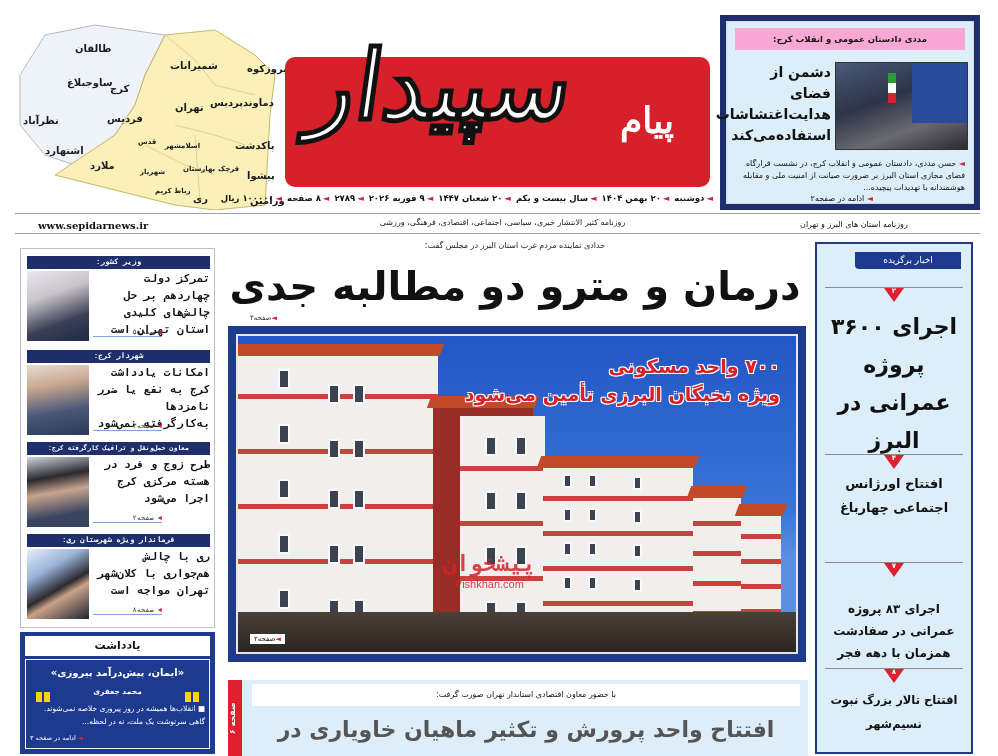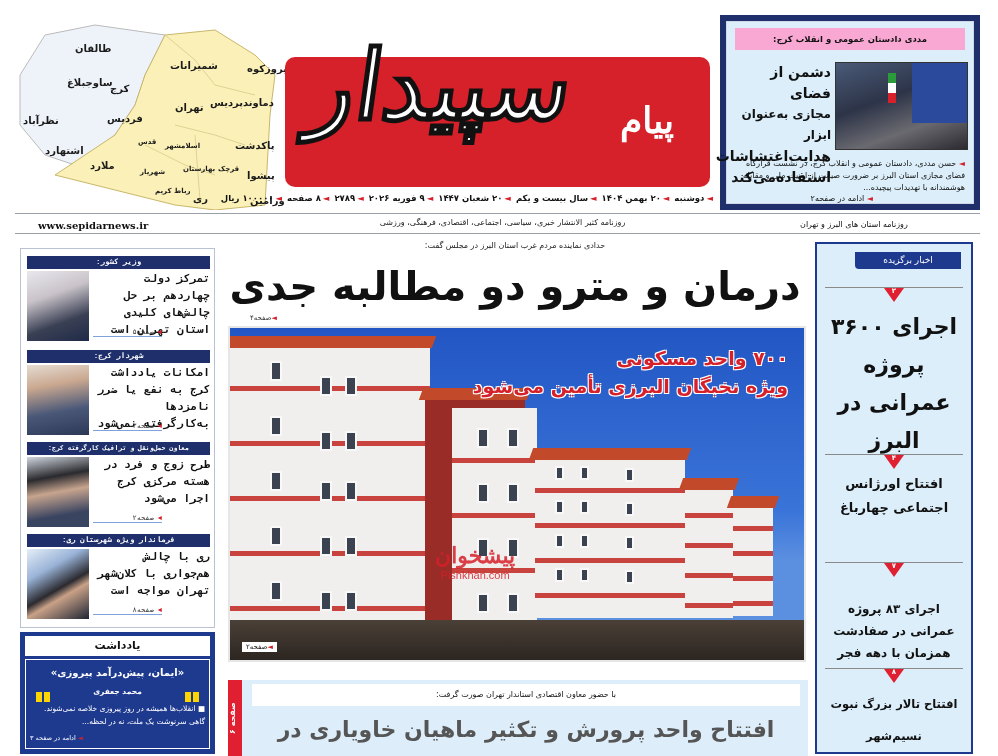--- a/index.html
+++ b/index.html
@@ -58,30 +58,30 @@
   .note-body { position: absolute; top: 42px; left: 4px; right: 4px; font-size: 7.5px; line-height: 13px; text-align: right; }
   .note-cont { position: absolute; top: 74px; left: 4px; font-size: 6.5px; }
   .note-cont .tri { color: #d6202a; }
 
   
   .kicker-main { left: 225px; top: 241px; width: 580px; text-align: center; font-size: 8px; color: #222; }
   .headline { left: 225px; top: 258px; width: 580px; text-align: center; font-size: 40px; font-weight: bold; color: #111; letter-spacing: -1px; line-height: 56px; font-family: "DejaVu Sans", sans-serif; }
   .hl-page { left: 250px; top: 314px; font-size: 7px; color: #333; }
   .hl-page .tri { color: #d6202a; }
 
-  .photobox { left: 228px; top: 326px; width: 578px; height: 336px; background: #1e3a8f; }
+  .photobox { left: 228px; top: 326px; width: 578px; height: 336px; background: #1e3a8f; padding: 8px; }
   .photo { width: 100%; height: 100%; position: relative; overflow: hidden; background: linear-gradient(180deg,#2256c4 0%,#3a74d8 55%,#5b8fe0 70%); border: 2px solid #e6e6e6; }
   .bld { position: absolute; background: #f1efee; }
   .bld .band { position: absolute; left: 0; right: 0; height: 5px; background: #c8433e; }
   .bld .roof { position: absolute; left: -4px; right: -4px; top: -10px; height: 12px; background: #c24a2b; transform: skewX(-20deg); }
   .bld .win { position: absolute; width: 12px; height: 20px; background: #3b4250; border: 2px solid #f8f8f8; }
   .ground { position: absolute; left: 0; right: 0; bottom: 0; height: 40px; background: linear-gradient(#4a4038,#2c2520); }
   .photo-title { position: absolute; right: 16px; top: 16px; text-align: right; color: #d6202a; font-weight: bold; font-size: 19px; line-height: 28px; text-shadow: 1px 1px 0 #fff, -1px -1px 0 #fff, 1px -1px 0 #fff, -1px 1px 0 #fff; }
   .watermark { position: absolute; left: 205px; top: 215px; text-align: center; color: #d6202a; opacity: 0.85; }
-  .watermark .fa { font-size: 22px; font-weight: bold; font-family: Liberation Serif, serif; }
+  .watermark .fa { font-size: 22px; font-weight: bold; font-family: Liberation Mono, monospace; }
   .watermark .en { font-size: 11px; font-family: "Liberation Sans", sans-serif; }
   .photo-page { position: absolute; left: 12px; bottom: 8px; background: #fff; font-size: 7px; padding: 1px 4px; }
   .photo-page .tri { color: #d6202a; }
 
   .bottomstory { left: 228px; top: 680px; width: 580px; height: 76px; background: #ddeefa; }
   .bs-tab { position: absolute; left: 0; top: 0; width: 14px; height: 76px; background: #e02030; color: #fff; font-size: 8px; writing-mode: vertical-rl; transform: rotate(180deg); text-align: center; font-weight: bold; }
   .bs-kicker { position: absolute; left: 24px; right: 8px; top: 4px; height: 22px; background: #fff; text-align: center; font-size: 8px; line-height: 22px; }
   .bs-head { position: absolute; left: 24px; right: 8px; top: 30px; text-align: center; font-size: 22px; font-weight: bold; color: #555; line-height: 40px; }
 
   
@@ -144,21 +144,20 @@
 
 <div class="abs topbox">
   <div class="topbox-inner">
     <div class="topbox-kicker rtl">مددی دادستان عمومی و انقلاب کرج:</div>
     <div class="topbox-photo">
       <div class="wall"></div>
         <div class="flag"></div>
     </div>
     <div class="topbox-head rtl">
       <div>دشمن از فضای</div>
-      <div style="font-size:12px">مجازی به‌عنوان ابزار</div>
       <div>هدایت‌اغتشاشات</div>
       <div>استفاده‌می‌کند</div>
     </div>
     <div class="topbox-body rtl">
       <span class="tri">◄ </span><span>حسن مددی، دادستان عمومی و انقلاب کرج، در نشست قرارگاه فضای مجازی استان البرز بر ضرورت صیانت از امنیت ملی و مقابله هوشمندانه با تهدیدات پیچیده...</span>
     </div>
     <div class="topbox-cont rtl">
       <span class="tri">◄ </span><span>ادامه در صفحه۲</span>
     </div>
   </div>
@@ -327,14 +326,14 @@
   <div class="rc-divider" style="top:318px"></div>
   <div class="rc-marker" style="top:318px"><svg viewBox="0 0 20 14">
         <polygon points="0,0 20,0 10,14" fill="#e02030"></polygon>
       </svg><span>۷</span></div>
   <div class="rc-item rtl" style="top:354px;font-size:12px;line-height:22px">اجرای ۸۳ پروژه عمرانی در صفادشت همزمان با دهه فجر</div>
 
   <div class="rc-divider" style="top:424px"></div>
   <div class="rc-marker" style="top:424px"><svg viewBox="0 0 20 14">
         <polygon points="0,0 20,0 10,14" fill="#e02030"></polygon>
       </svg><span>۸</span></div>
-  <div class="rc-item rtl" style="top:444px;font-size:11.5px;line-height:32px">افتتاح تالار بزرگ نبوت نسیم‌شهر</div>
+  <div class="rc-item rtl" style="top:444px;font-size:11.5px;line-height:24px">افتتاح تالار بزرگ نبوت نسیم‌شهر</div>
 </div>
 
 </body></html>

